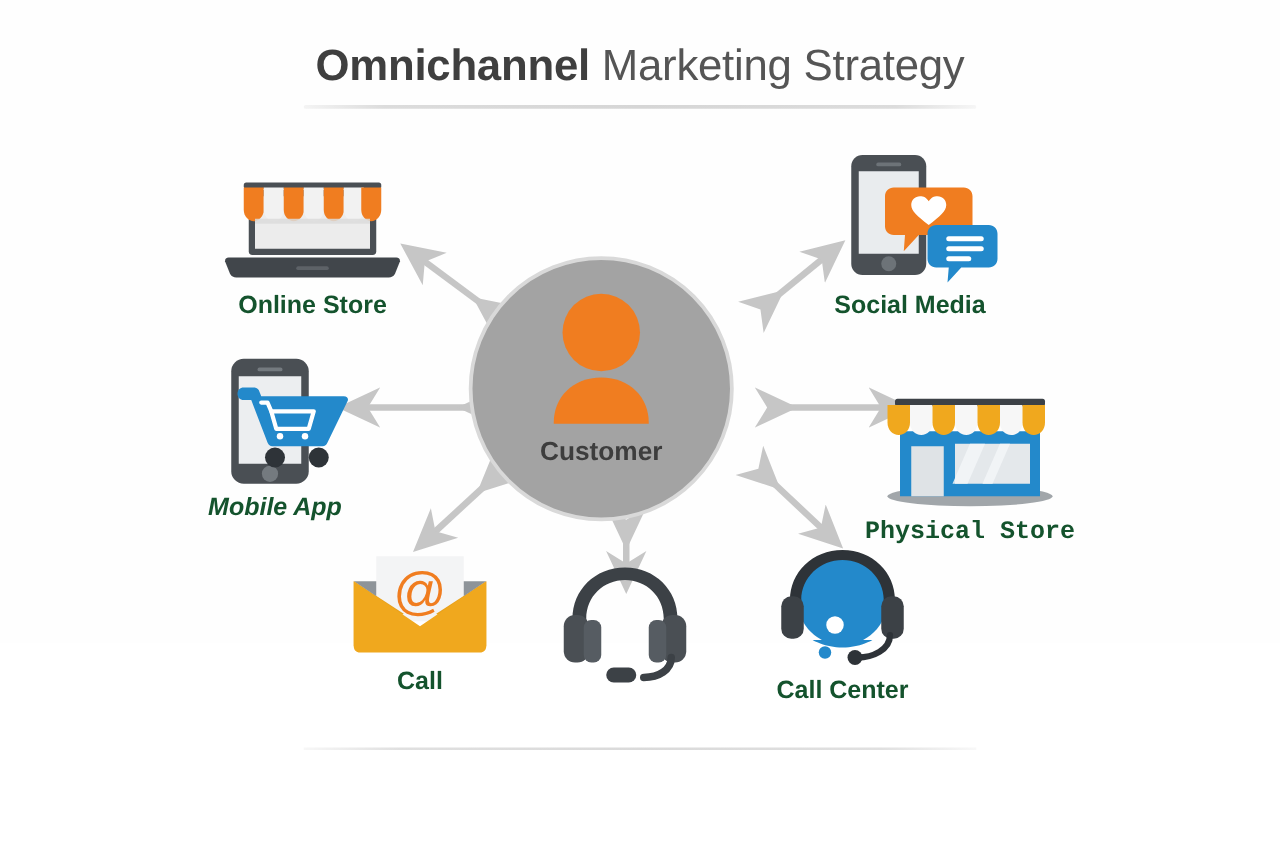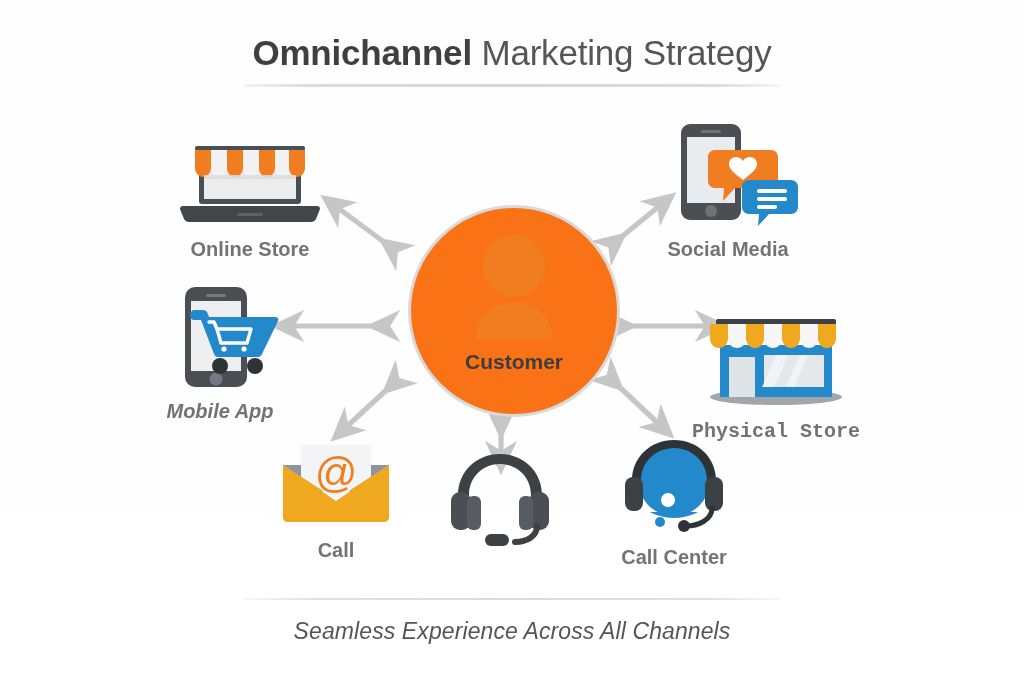--- a/index.html
+++ b/index.html
@@ -49,32 +49,31 @@
     letter-spacing: 0.1px;
   }
 
   
   .node { position: absolute; text-align: center; }
   .node .icon-wrap {
     position: relative; margin: 0 auto;
     display: block;
   }
   .node .node-label {
-    margin-top: 6px;
-    font-size: 20px; font-weight: bold; color: #737373;
+    font-size: 20px; font-weight: bold; color: #14532d;
     white-space: nowrap;
   }
 
   
   #hub {
-    position: absolute; left: 408px; top: 205px;
+    position: absolute; left: 375px; top: 205px;
     width: 212px; height: 212px;
     border: 3px solid #d9d9d9;
     border-radius: 50%;
-    background: #f97316;
+    background: #a3a3a3;
   }
   #hub-person { position: absolute; left: 50%; top: 26px; transform: translateX(-50%); }
   #hub-label {
     position: absolute; left: 0; right: 0; top: 142px;
     text-align: center;
     font-size: 21px; font-weight: bold; color: #3d3d3d;
   }
 
   
   #arrows { position: absolute; left: 0; top: 0; width: 1024px; height: 683px; }
@@ -283,16 +282,15 @@
         <circle cx="72" cy="94" r="6" fill="#2e3338"></circle>
 
         <circle cx="48" cy="90" r="5" fill="#2389CB"></circle>
       </svg>
     </div>
     <div class="node-label">Call Center</div>
   </div>
 
   <div id="footer-block">
     <div id="footer-rule"></div>
-    <div id="footer-text">Seamless Experience Across All Channels</div>
   </div>
 
 </div>
 
 </body></html>

